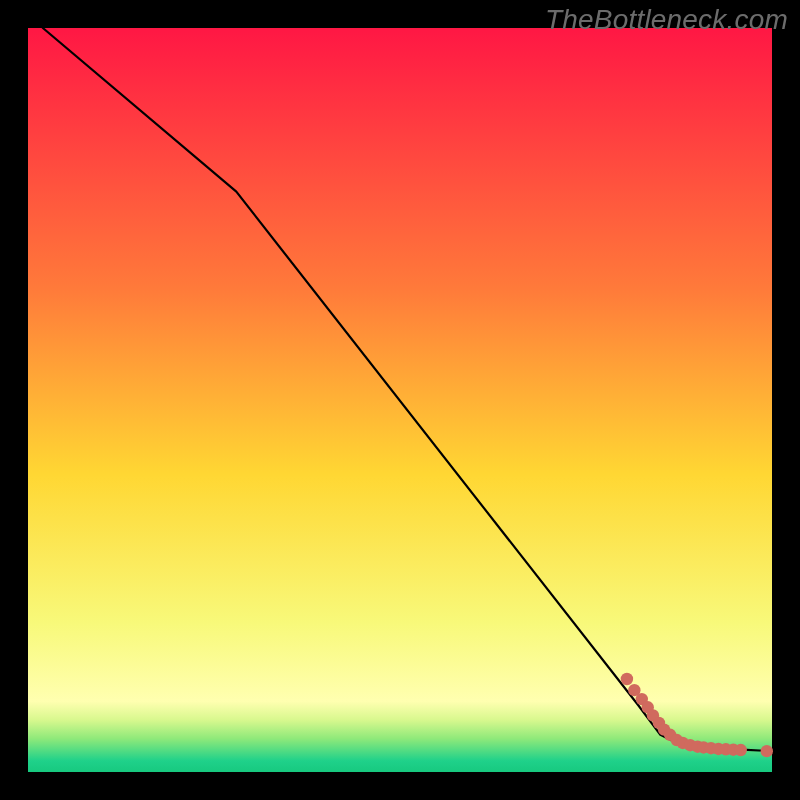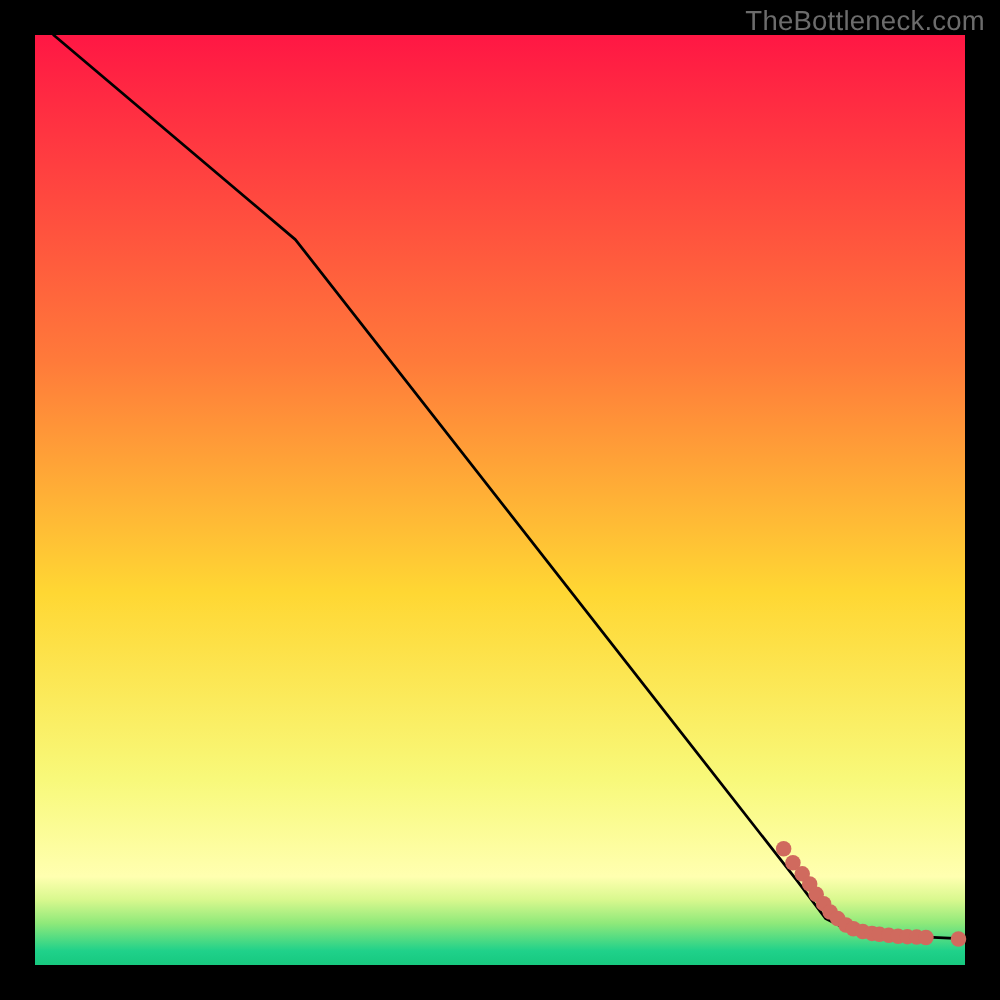--- a/index.html
+++ b/index.html
@@ -14,24 +14,25 @@
   .container {
     position: relative;
     width: 800px;
     height: 800px;
   }
   .watermark {
     position: absolute;
     top: 4px;
     right: 12px;
     color: #6c6c6c;
-    font-size: 22px;
+    font-size: 28px;
     font-weight: 500;
     letter-spacing: 0.2px;
     z-index: 10;
+    font-style: italic;
   }
   svg {
     display: block;
   }
 </style>
 </head>
 <body>
 
 <div class="container">
   <div class="watermark">TheBottleneck.com</div>

